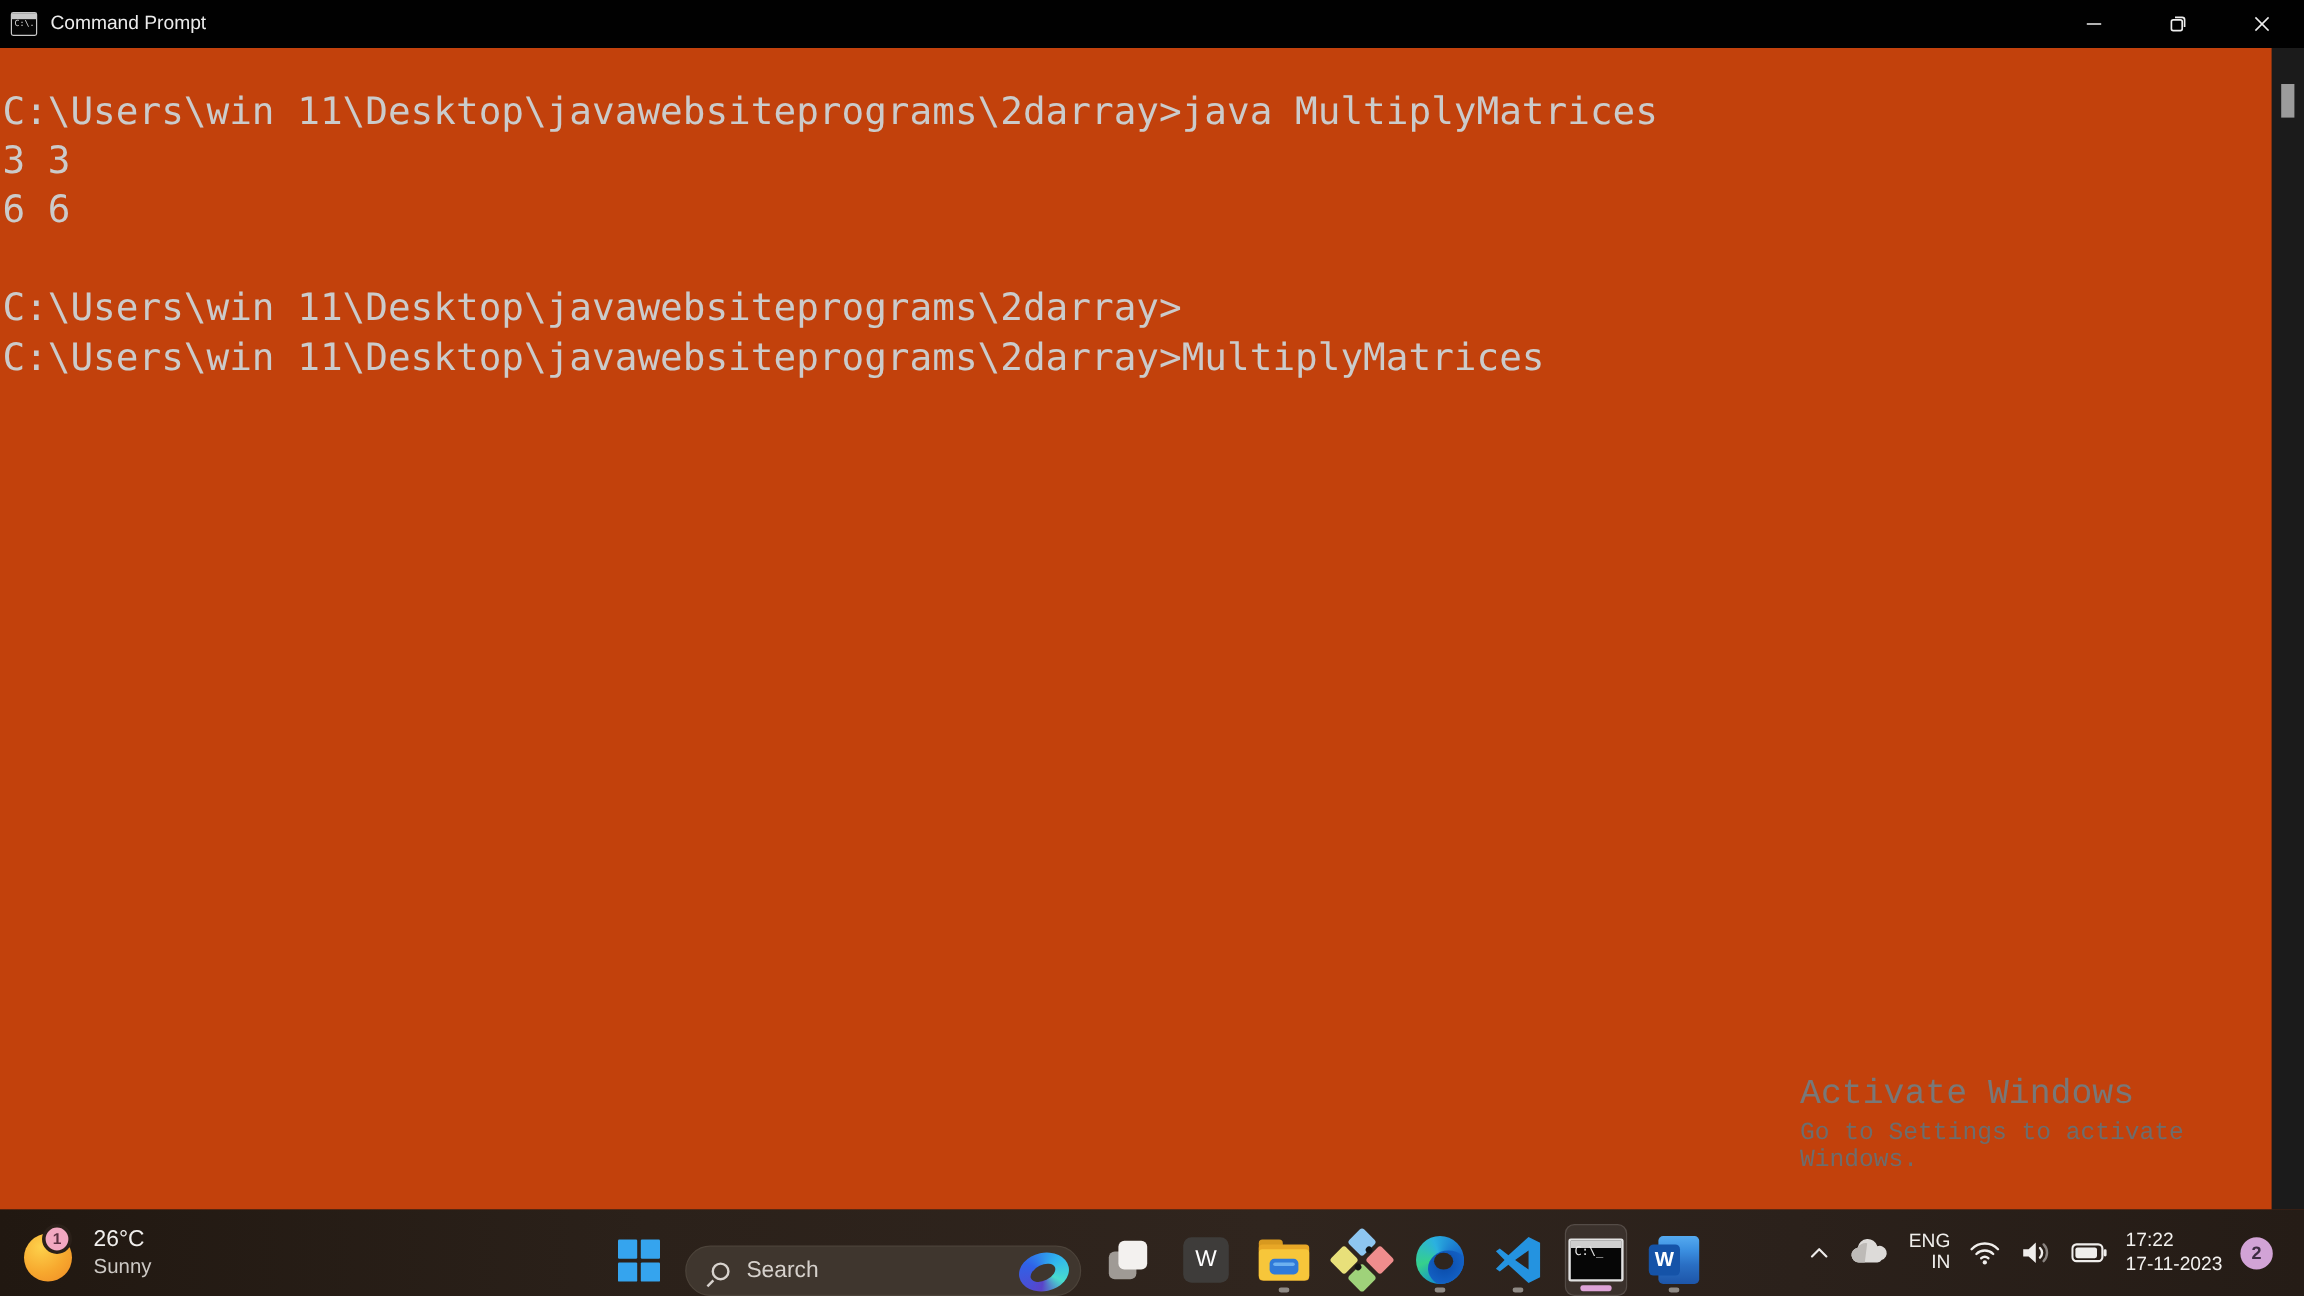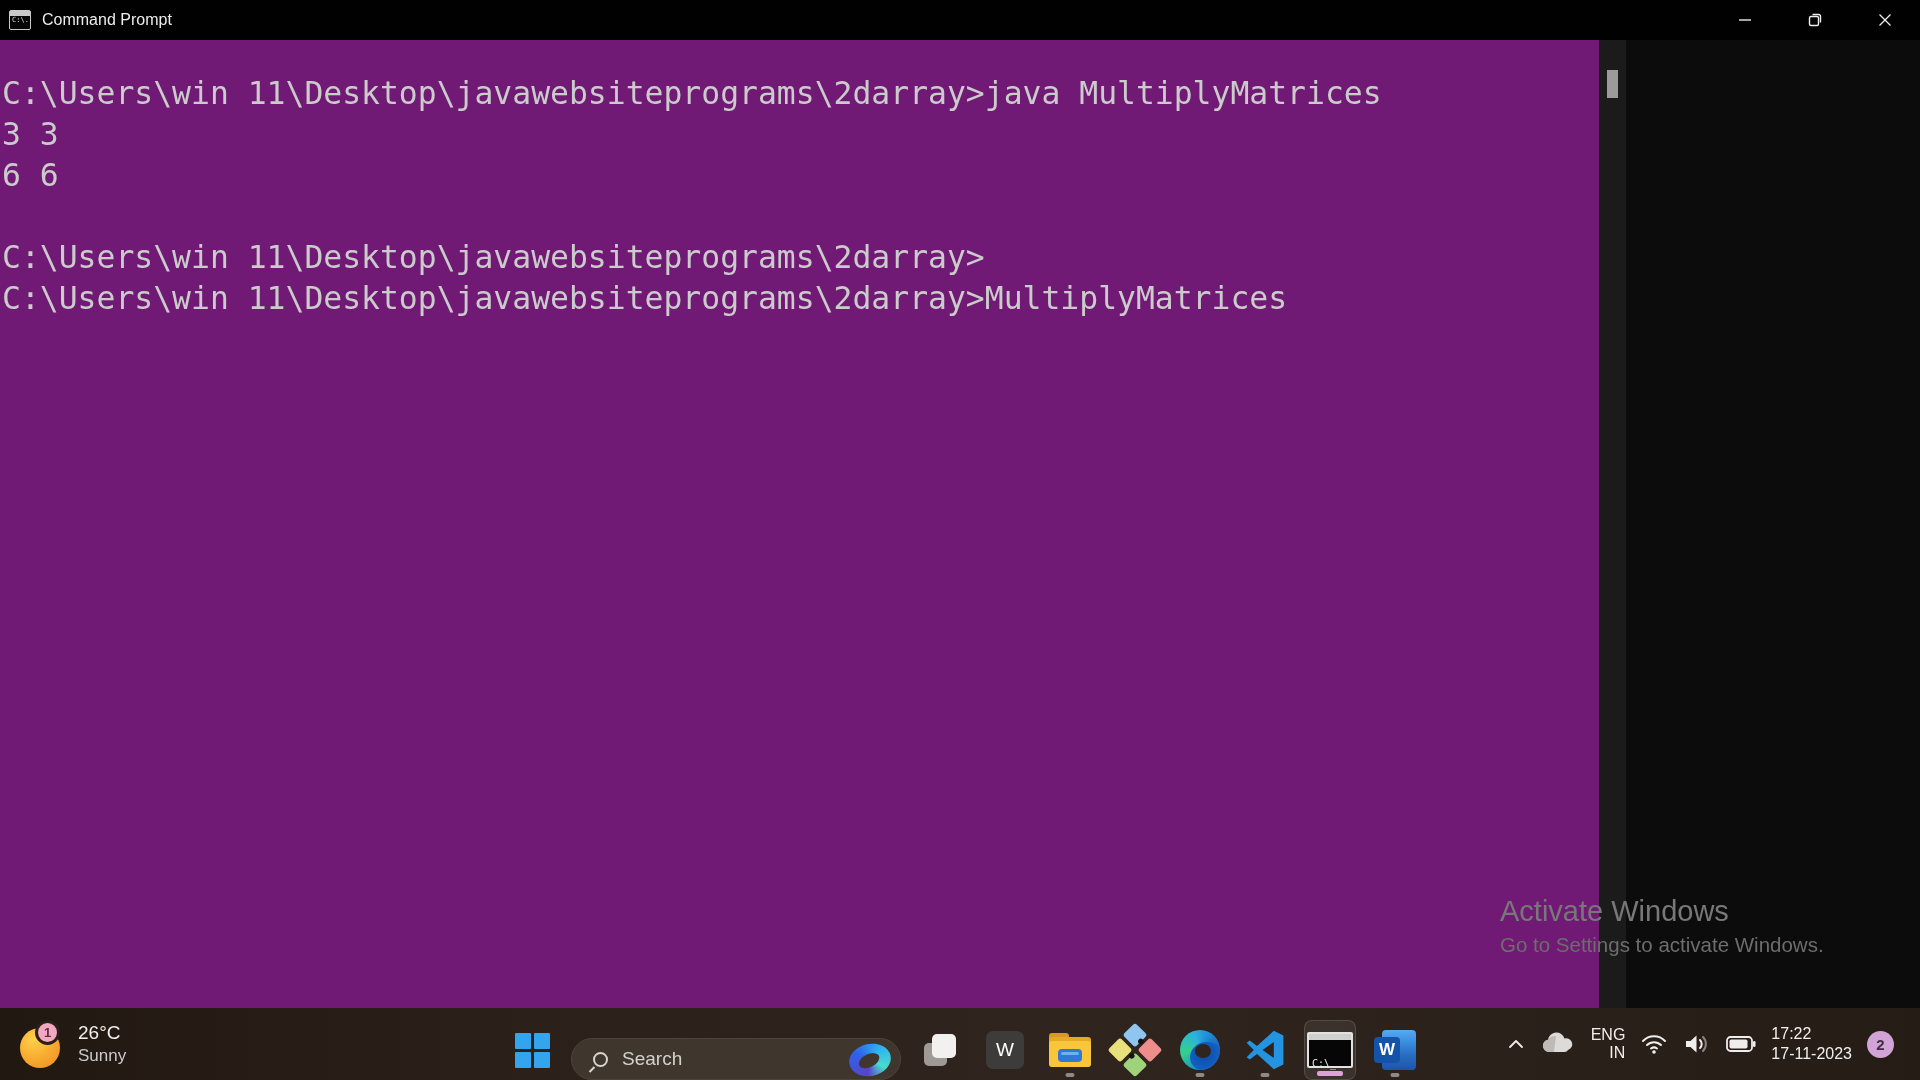--- a/index.html
+++ b/index.html
@@ -13,29 +13,29 @@
   .cmdicon { width:22px; height:20px; margin-left:9px; border:1.5px solid #c9c9c9; background:#060606;
              position:relative; border-radius:2px; }
   .cmdicon .bar { position:absolute; top:0; left:0; right:0; height:4.5px; background:#c9c9c9; }
   .cmdicon .txt { position:absolute; top:5px; left:2px; font:7px "DejaVu Sans Mono", monospace; color:#ddd; letter-spacing:0; }
   .wtitle { color:#ececec; font-size:16px; margin-left:11px; }
   .caption-btns { margin-left:auto; display:flex; height:40px; }
   .cap-btn { width:70px; height:40px; display:flex; align-items:center; justify-content:center; }
   .cap-btn svg { display:block; }
 
   
-  .terminal { position:absolute; top:40px; left:0; width:1626px; height:968px; background:#701a75; }
+  .terminal { position:absolute; top:40px; left:0; width:1920px; height:968px; background:#c2410c; }
   .term-lines { padding:33px 40px 0 2px; }
   .term-line { font-family:"DejaVu Sans Mono", monospace; font-size:31.4px; line-height:41px;
                height:41px; color:#cbcbcb; white-space:pre; }
   .scrolltrack { position:absolute; top:0; right:0; width:27px; height:968px; background:#1b1b1b; }
   .scrollthumb { position:absolute; top:30px; left:8px; width:11px; height:28px; background:#9b9b9b; }
 
   
-  .watermark { position:absolute; left:1500px; top:895px; color:#757575; }
+  .watermark { position:absolute; left:1500px; top:895px; color:#757575;font-family:Liberation Mono, monospace; }
   .wm-title { font-size:29px; font-weight:400; color:#787878; }
   .wm-sub { font-size:20.5px; margin-top:5px; color:#6d6d6d; }
 
   
   .taskbar { position:absolute; left:0; top:1008px; width:1920px; height:72px;
              background:linear-gradient(90deg,#211811 0%,#2b211a 28%,#30251e 55%,#2b211b 78%,#251c16 100%); }
 
   
   .weather { position:absolute; left:18px; top:0; height:72px; display:flex; align-items:center; cursor:default; }
   .sunwrap { position:relative; width:52px; height:52px; }
@@ -100,21 +100,21 @@
           overflow:hidden; }
   .edge::after { content:""; position:absolute; left:10px; top:12px; width:34px; height:30px; border-radius:50%;
                  background:radial-gradient(circle at 40% 40%, #0a4aa8 0%, #1565c9 70%, transparent 71%); }
   .edge::before { content:""; position:absolute; left:15px; top:14px; width:16px; height:14px; border-radius:50%;
                   background:#2f251e; z-index:2; }
 
   .vscode svg { display:block; }
 
   .cmdapp { position:relative; width:46px; height:36px; border:2px solid #e2e2e2; border-radius:2px; background:#060606; }
   .cmdapp .bar { position:absolute; top:0; left:0; right:0; height:6px; background:#cfcfcf; }
-  .cmdapp .txt { position:absolute; left:3px; top:24px; font:10px "DejaVu Sans Mono", monospace; color:#e8e8e8; }
+  .cmdapp .txt { position:absolute; left:3px; top:4px; font:10px "DejaVu Sans Mono", monospace; color:#e8e8e8; }
 
   .word { position:relative; width:42px; height:40px; }
   .word .doc { position:absolute; right:0; top:0; width:34px; height:40px; border-radius:4px;
                background:linear-gradient(180deg,#55aaf0 0%,#3b8fe0 30%,#2a6fc4 60%,#1d55a8 100%); }
   .word .wsq { position:absolute; left:0; top:7px; width:26px; height:26px; background:#1553a8; border-radius:4px;
                color:#fff; font-size:17px; font-weight:700; display:flex; align-items:center; justify-content:center; }
 
   
   .tb-right { position:absolute; right:26px; top:0; height:72px; display:flex; align-items:center; gap:15px; }
   .trayic { display:flex; align-items:center; justify-content:center; }

